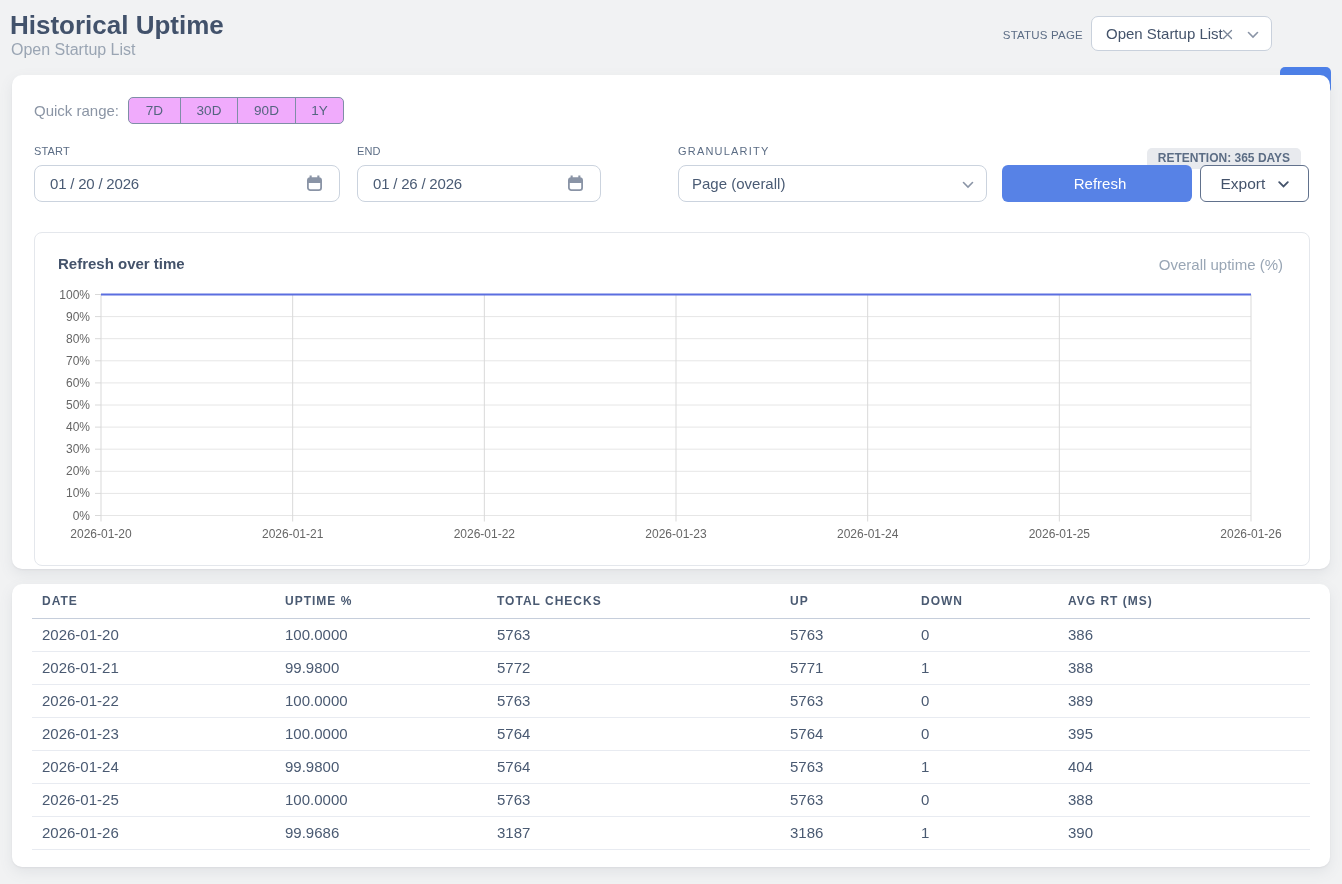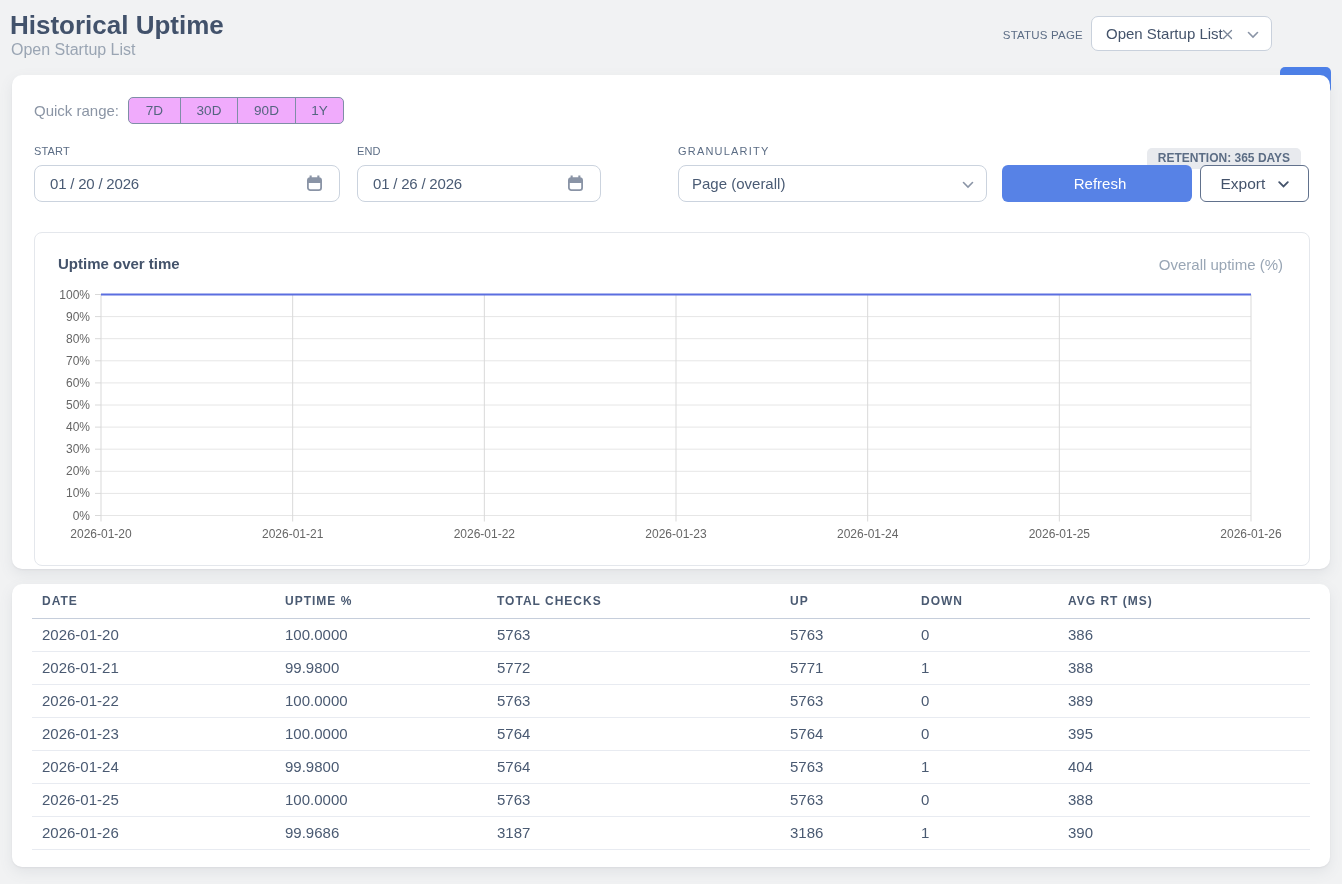--- a/index.html
+++ b/index.html
@@ -94,21 +94,21 @@
       </svg>
     </div>
     <div class="abs refresh">Refresh</div>
     <div class="abs export">Export
       <svg style="margin-left:8px; vertical-align:1px;" width="11" height="7" viewBox="0 0 11 7">
         <path d="M1.2 1.2 L5.5 5.5 L9.8 1.2" fill="none" stroke="#44536b" stroke-width="1.8" stroke-linecap="round"></path>
       </svg>
     </div>
 
     <div class="abs" id="chartcard">
-      <div class="abs ct-title">Uptime over time</div>
+      <div class="abs ct-title">Refresh over time</div>
       <div class="abs ct-right">Overall uptime (%)</div>
       <svg class="abs" style="left:0;top:0" width="1274" height="332" viewBox="0 0 1274 332">
         <line x1="60" y1="61.5" x2="66" y2="61.5" stroke="#d9d9d9" stroke-width="1"></line>
         <text x="55" y="65.5" text-anchor="end" font-size="12" fill="#666">100%</text>
         <line x1="66" y1="83.6" x2="1216" y2="83.6" stroke="#e6e6e6" stroke-width="1"></line>
         <line x1="60" y1="83.6" x2="66" y2="83.6" stroke="#d9d9d9" stroke-width="1"></line>
         <text x="55" y="87.6" text-anchor="end" font-size="12" fill="#666">90%</text>
         <line x1="66" y1="105.7" x2="1216" y2="105.7" stroke="#e6e6e6" stroke-width="1"></line>
         <line x1="60" y1="105.7" x2="66" y2="105.7" stroke="#d9d9d9" stroke-width="1"></line>
         <text x="55" y="109.7" text-anchor="end" font-size="12" fill="#666">80%</text>

